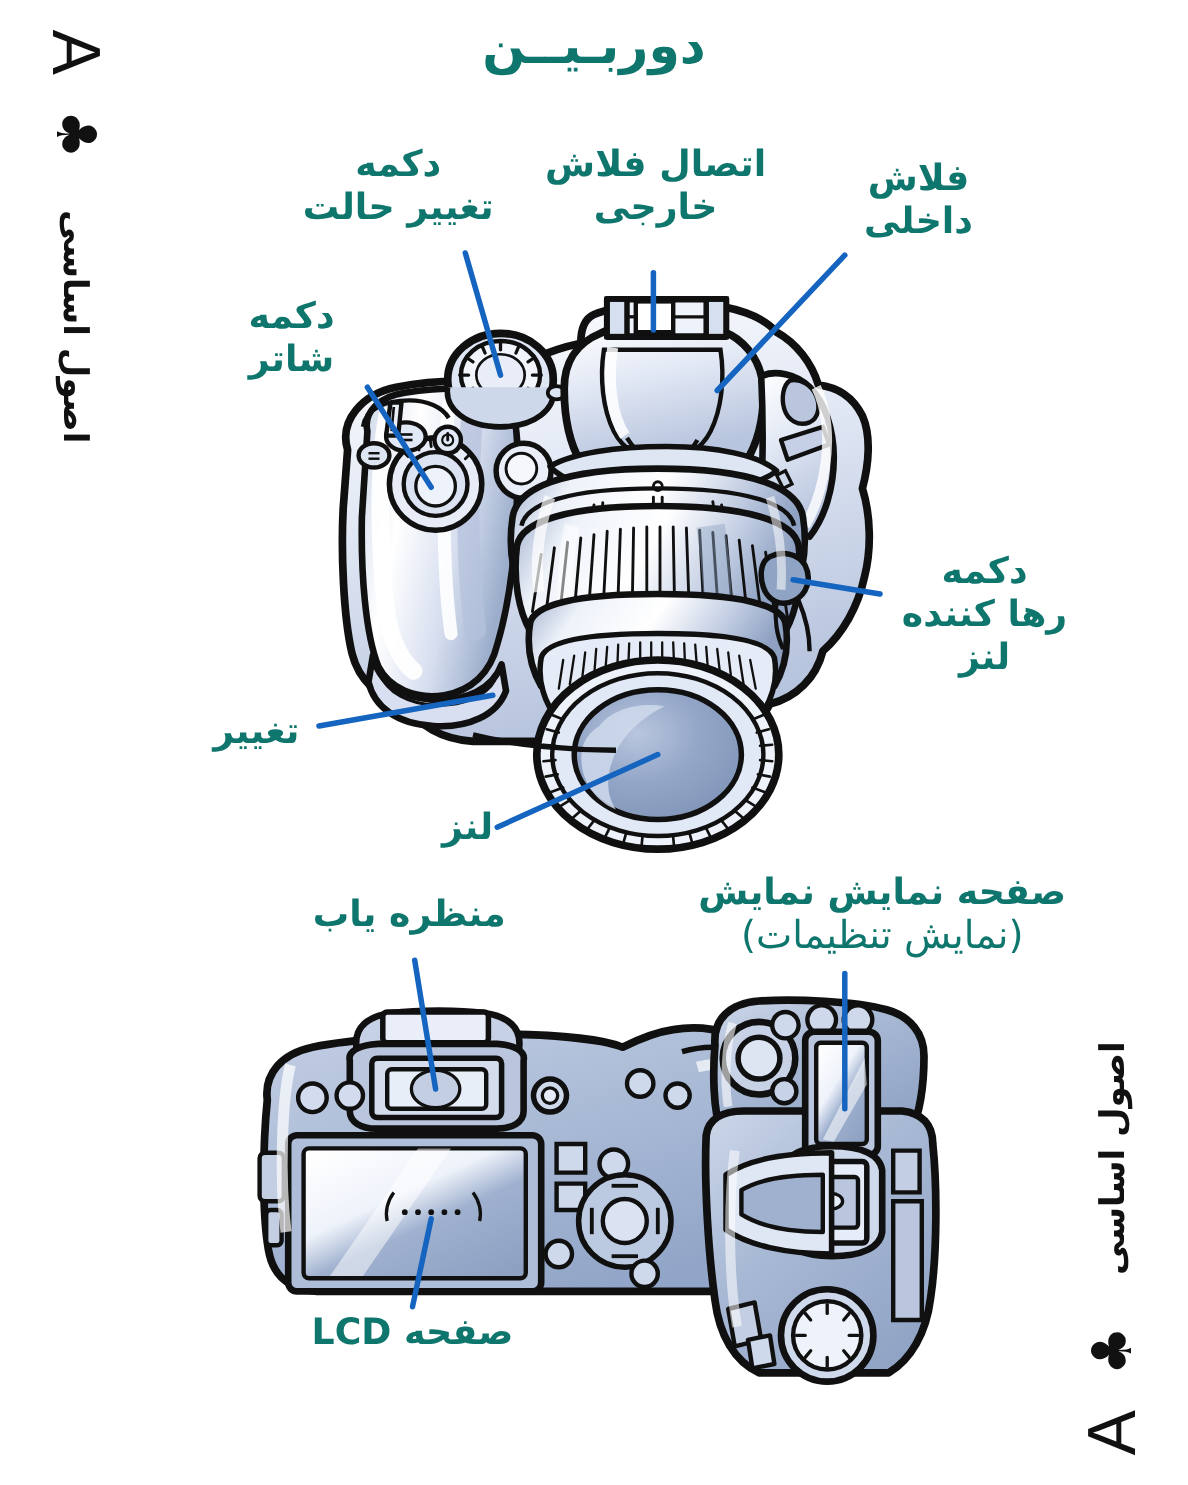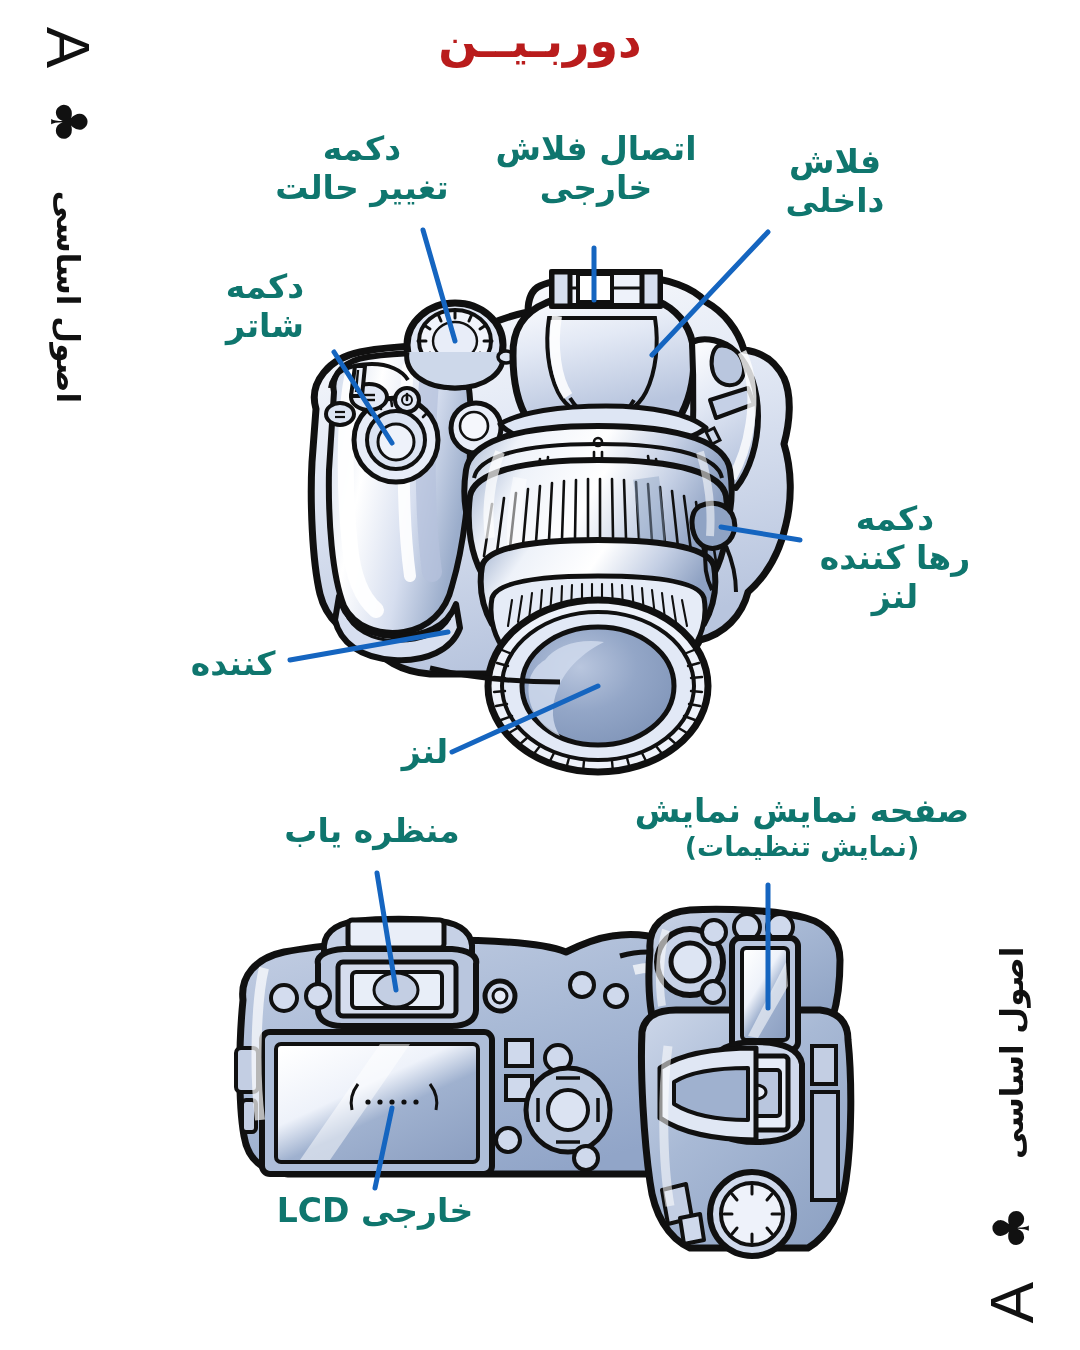--- a/index.html
+++ b/index.html
@@ -60,34 +60,34 @@
 
   
   #title {
     position: absolute;
     top: 14px;
     left: 0;
     width: 1080px;
     text-align: center;
     font-size: 46px;
     font-weight: 700;
-    color: #b91c1c;
+    color: #0f766e;
     letter-spacing: 0;
   }
 
   
   .label {
     position: absolute;
     font-size: 33px;
     font-weight: 700;
     color: #0f766e;
     line-height: 1.18;
     white-space: pre-line;
   }
-  .label.sub { font-size: 27px; font-weight: 700; }
+  .label.sub { font-size: 35px; font-weight: 400; }
   .lbl-c { text-align: center; }
 
   
   #art {
     position: absolute;
     inset: 0;
     width: 1080px;
     height: 1350px;
   }
 </style>
@@ -552,26 +552,26 @@
   <div class="label lbl-c" style="left:760px; top:143px; width:150px;">فلاش
 داخلی</div>
 
   <div class="label lbl-c" style="left:490px; top:130px; width:212px;">اتصال فلاش
 خارجی</div>
 
   <div class="label lbl-c" style="left:800px; top:500px; width:190px;">دکمه
 رها کننده
 لنز</div>
 
-  <div class="label lbl-c" style="left:178px; top:645px; width:110px;">کننده</div>
+  <div class="label lbl-c" style="left:178px; top:645px; width:110px;">تغییر</div>
 
   <div class="label lbl-c" style="left:385px; top:733px; width:80px;">لنز</div>
 
   <div class="label lbl-c" style="left:262px; top:812px; width:220px;">منظره یاب</div>
 
-  <div class="label lbl-c" style="left:255px; top:1192px; width:240px;">خارجی LCD</div>
+  <div class="label lbl-c" style="left:255px; top:1192px; width:240px;">صفحه LCD</div>
 
   <div style="position:absolute; left:592px; top:792px; width:420px; text-align:center;">
     <div class="label lbl-c" style="position:static; width:100%;">صفحه نمایش نمایش</div>
     <div class="label sub lbl-c" style="position:static; width:100%;">(نمایش تنظیمات)</div>
   </div>
 
 </div>
 
 </body></html>

